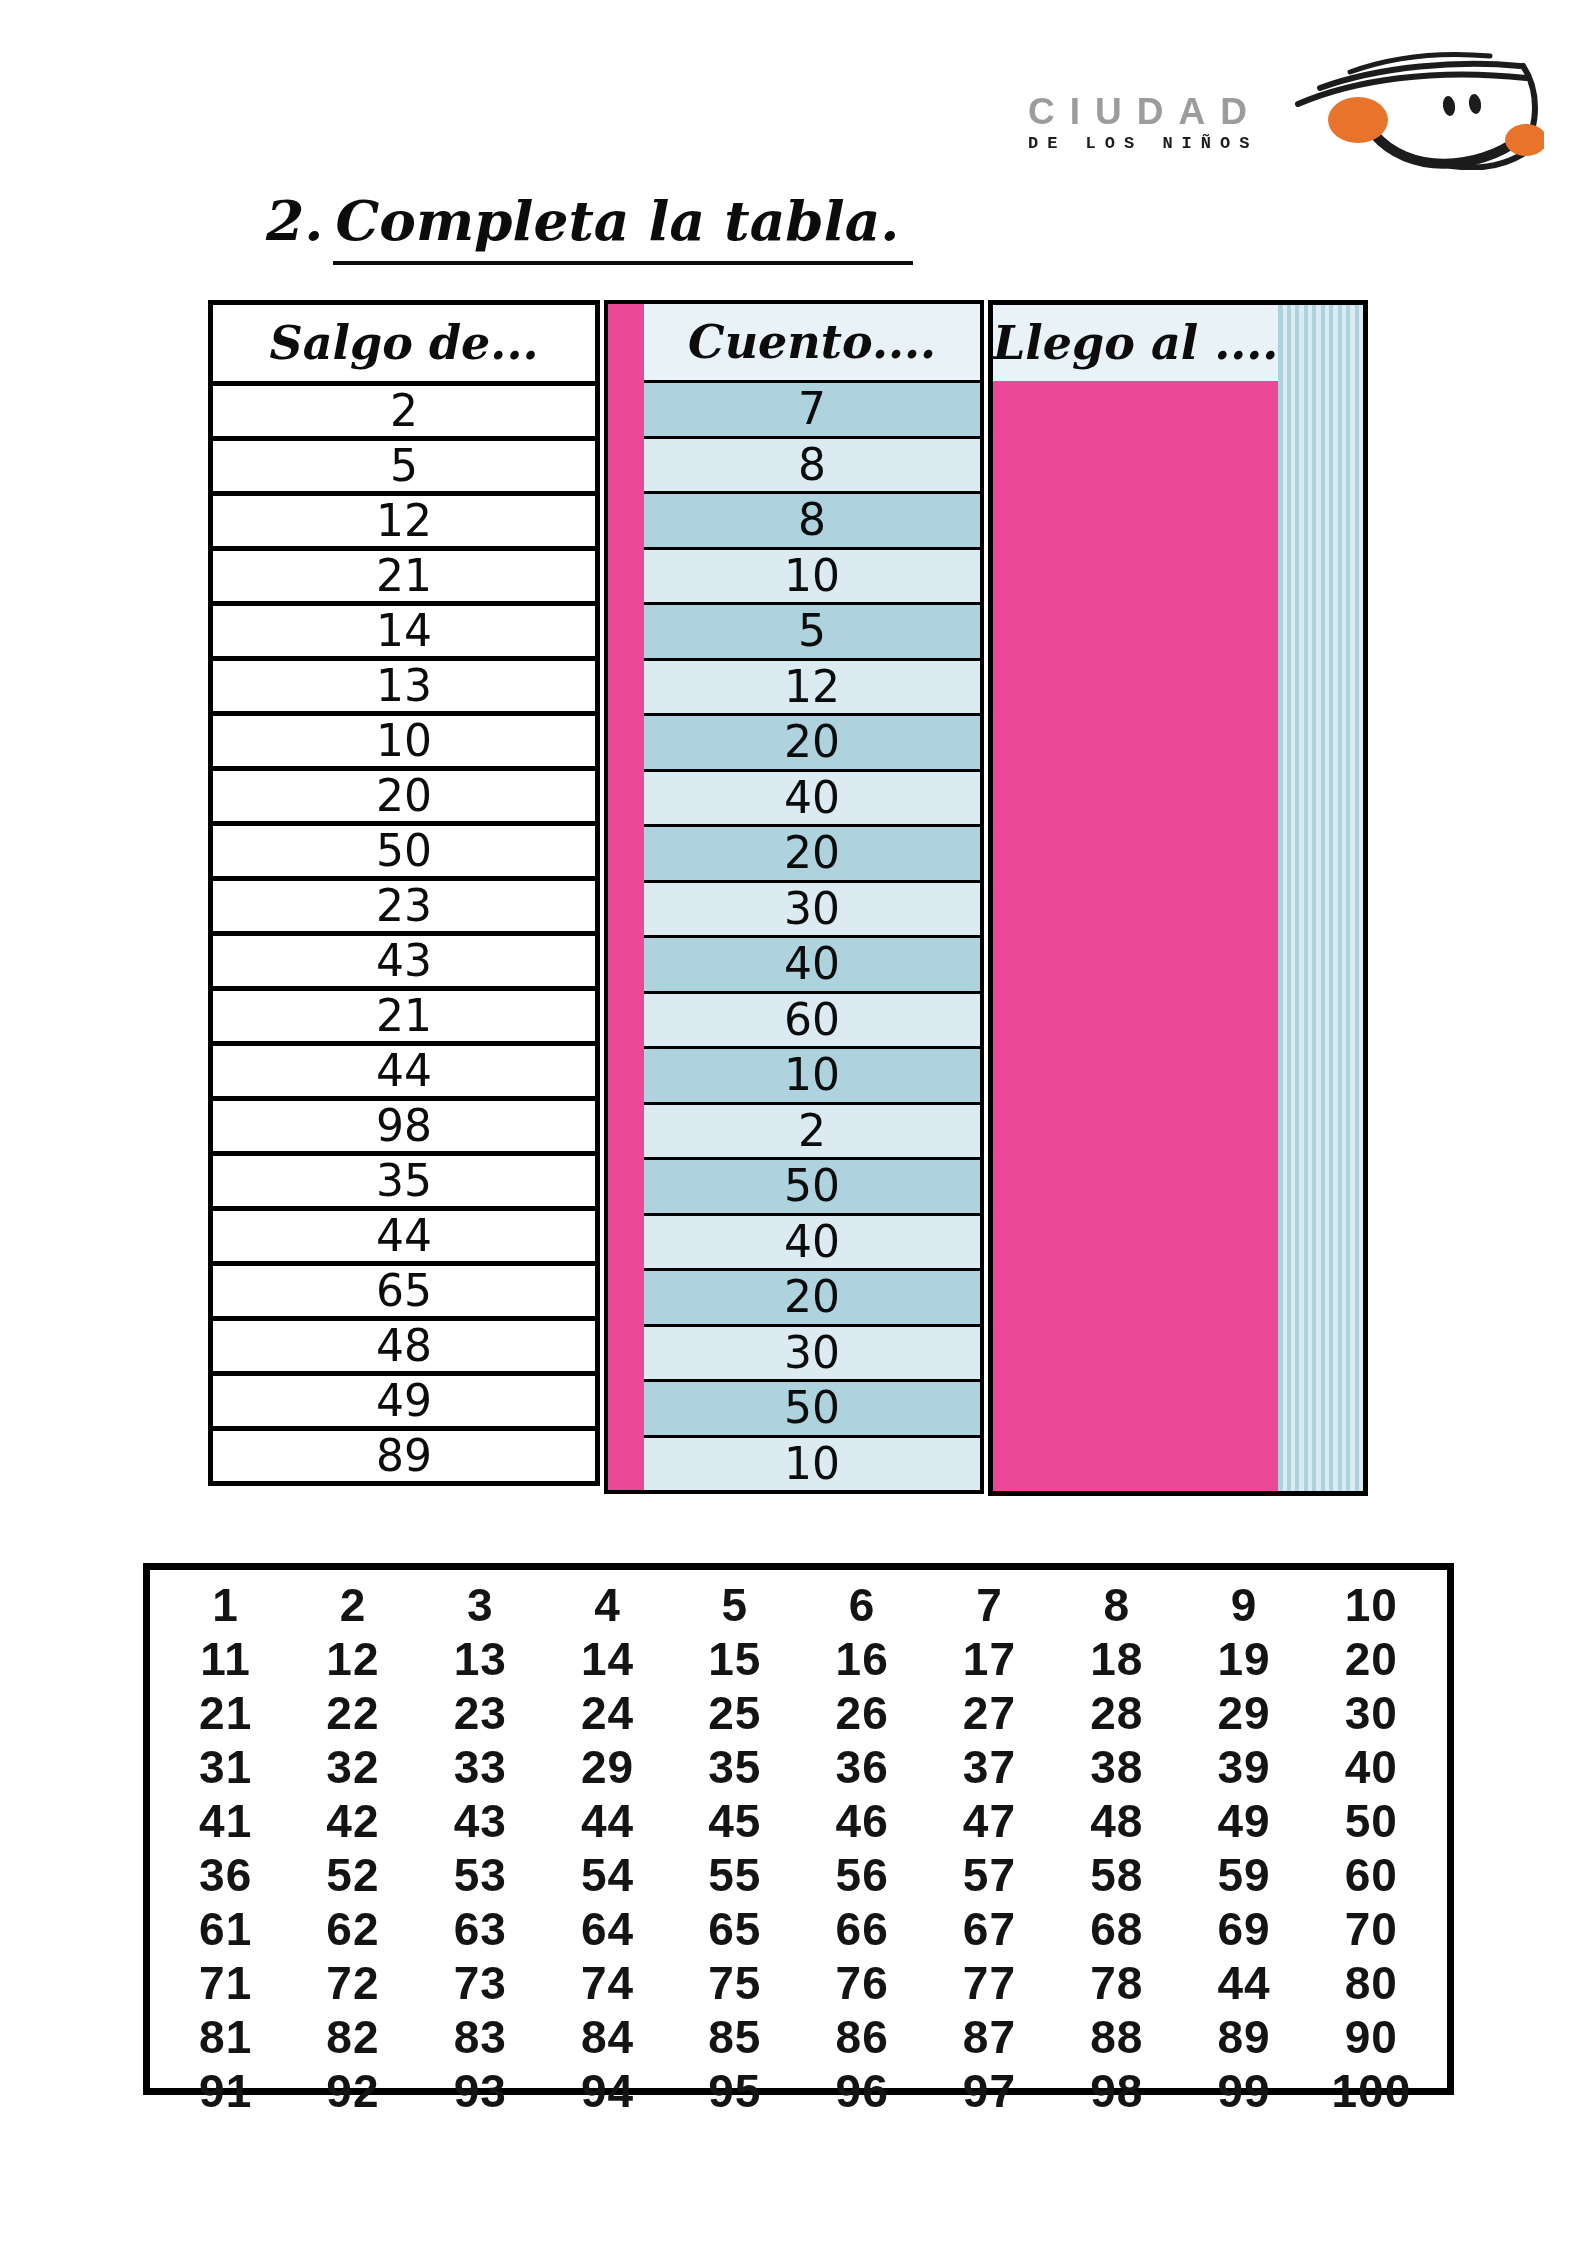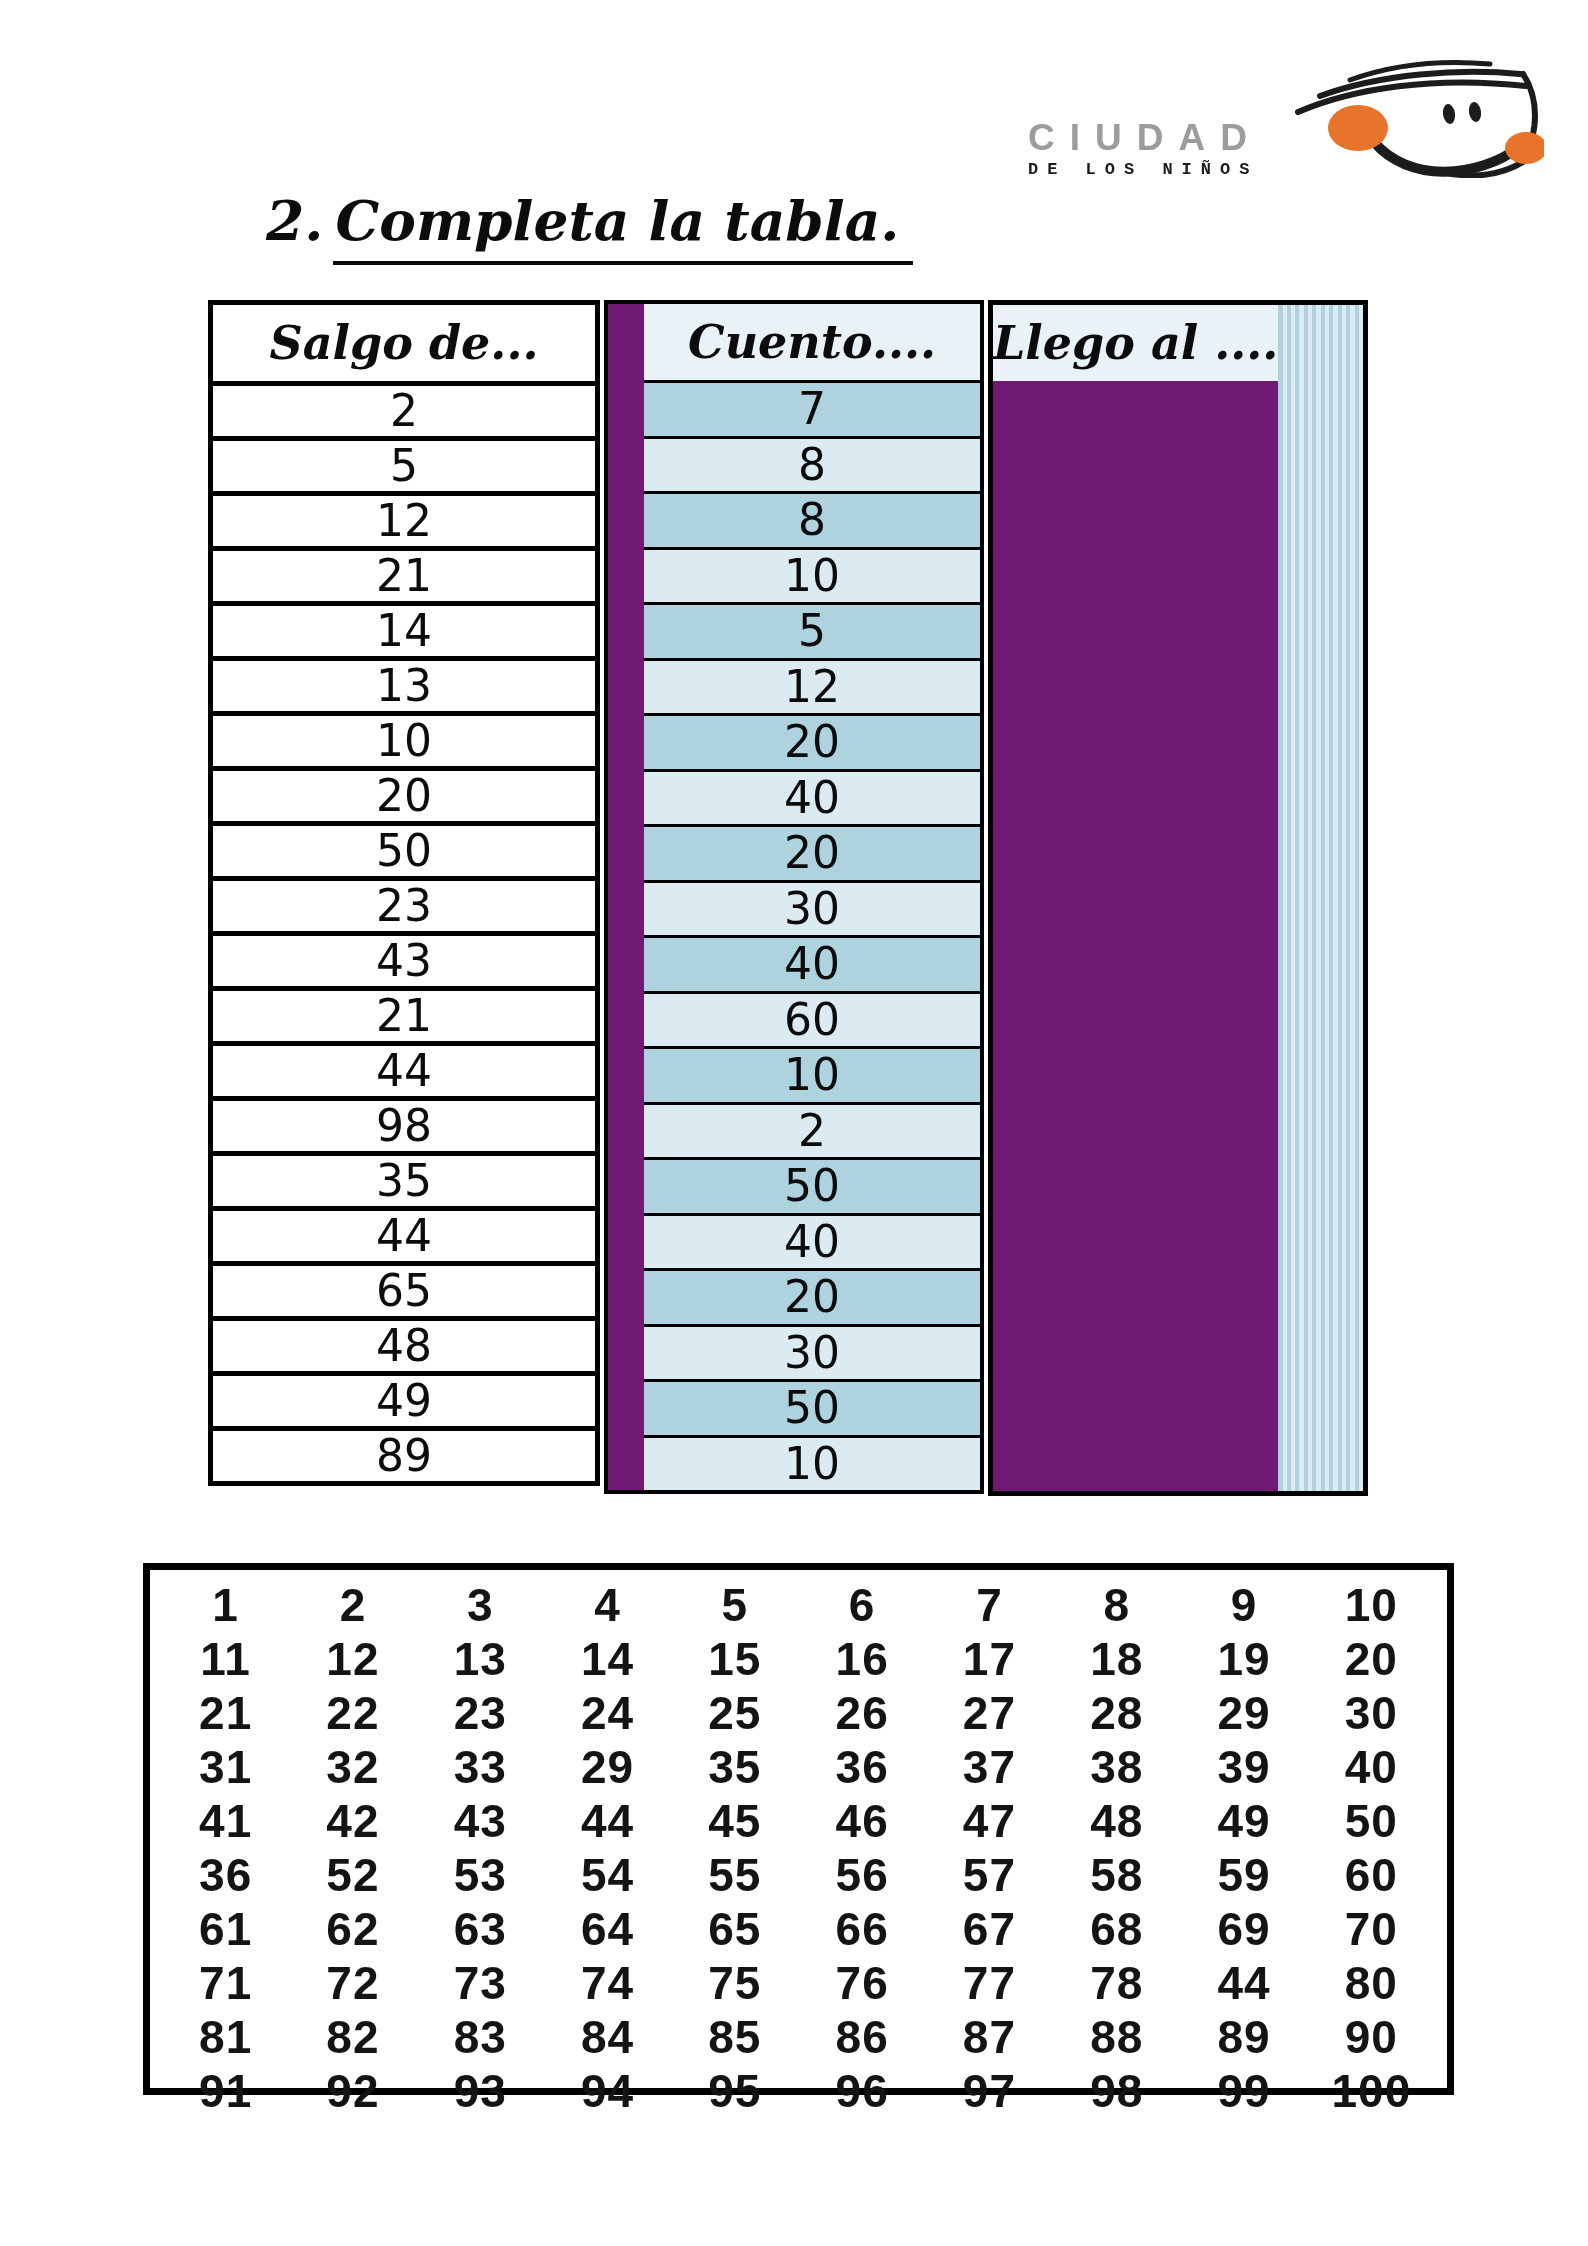--- a/index.html
+++ b/index.html
@@ -2,21 +2,21 @@
 <html><head>
 <meta charset="utf-8">
 <style>
   html,body{margin:0;padding:0;background:#e8e8e8;}
   .page{
     position:relative;width:1588px;height:2246px;background:#ffffff;
     font-family:"DejaVu Sans",sans-serif;overflow:hidden;margin:0 auto;
   }
 
   
-  .logo{position:absolute;left:1028px;top:52px;display:flex;align-items:flex-end;gap:44px;}
+  .logo{position:absolute;left:1028px;top:44px;display:flex;align-items:center;gap:44px;}
   .logo-text{padding-top:30px;text-align:left;}
   .logo-title{
     font-family:"Liberation Sans",sans-serif;font-weight:bold;font-size:37px;
     letter-spacing:15px;color:var(--logo-gray);line-height:1;
   }
   .logo-subtitle{
     font-family:Liberation Mono, monospace;font-weight:bold;font-size:17px;
     letter-spacing:9px;color:#1c1c1c;margin-top:5px;line-height:1;
   }
   .logo-face{margin-left:-14px;margin-top:0;}
@@ -24,21 +24,21 @@
   
   .title{
     position:absolute;left:266px;top:188px;
     font-family:"DejaVu Serif",serif;font-style:italic;font-weight:bold;
     font-size:55px;color:#0c0c0c;display:flex;align-items:baseline;
   }
   .title-num{margin-right:10px;}
   .title-text{border-bottom:4px solid #0c0c0c;padding:0 14px 8px 2px;}
 
   
-  .col{position:absolute;top:300px;background:#701a75;box-sizing:border-box;}
+  .col{position:absolute;top:300px;background:#ec4899;box-sizing:border-box;}
   .col-salgo {left:208px;width:392px;border:5px solid #000;}
   .col-cuento{left:604px;width:380px;border:4px solid #000;padding-left:36px;}
   .col-llego {left:988px;width:380px;border:5px solid #000;height:1196px;display:flex;}
 
   .col-header{
     height:76px;display:flex;align-items:center;justify-content:center;
     font-family:"DejaVu Serif",serif;font-style:italic;font-weight:bold;
     font-size:46px;color:#0c0c0c;white-space:nowrap;
   }
   .col-salgo .col-header{background:#ffffff;border-bottom:5px solid #000;}

